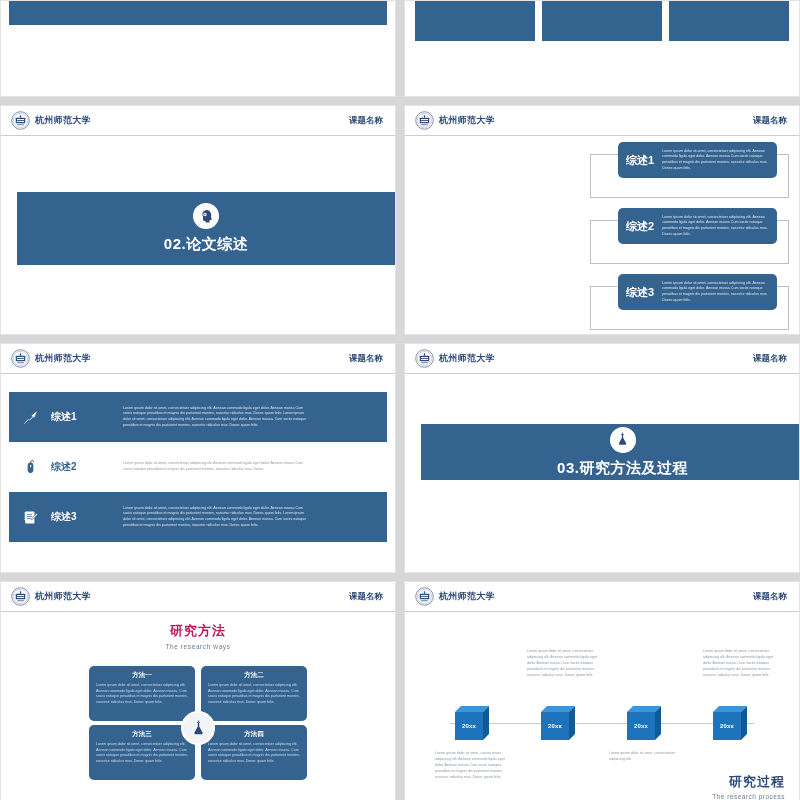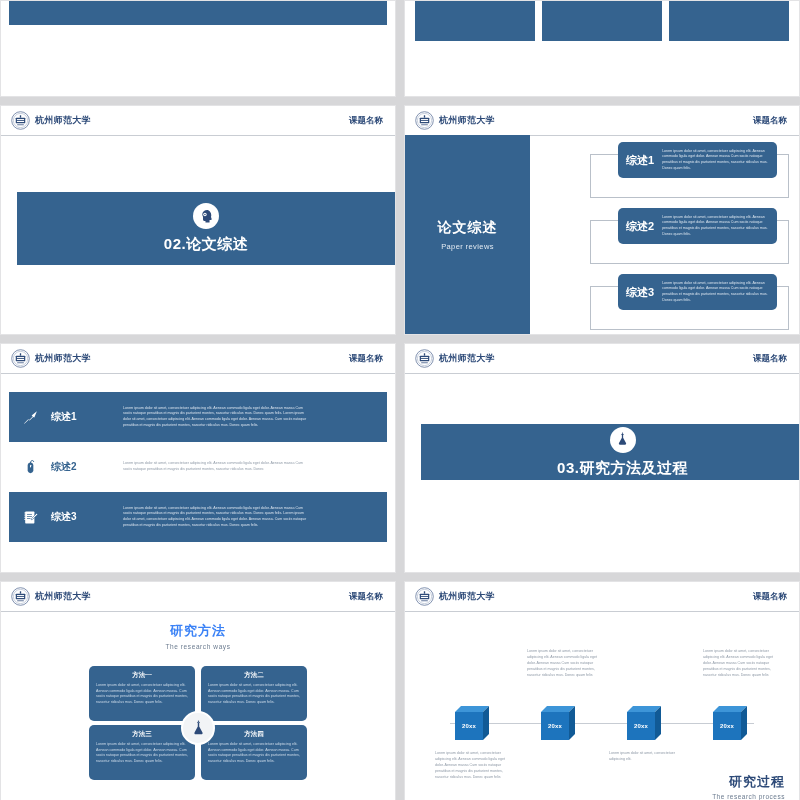--- a/index.html
+++ b/index.html
@@ -93,21 +93,21 @@
   .rlIcon { width: 22px; flex: 0 0 22px; display: flex; justify-content: center; }
   .rlNum { width: 62px; flex: 0 0 62px; font-size: 10px; font-weight: bold; }
   .rlRow.fill .rlNum { color: #fff; }
   .rlRow.plain .rlNum { color: #35638f; }
   .rlBody { font-size: 3.6px; line-height: 1.6; max-width: 185px; }
   .rlRow.fill .rlBody { color: #d9e3ee; }
   .rlRow.plain .rlBody { color: #8e99a6; }
 
   
   .rmTitle { text-align: center; margin-top: 10px; }
-  .rmTitle .cn { font-size: 13px; font-weight: bold; color: #3b82f6; letter-spacing: 1px; font-family: Liberation Serif, serif; }
+  .rmTitle .cn { font-size: 13px; font-weight: bold; color: #be185d; letter-spacing: 1px; font-family: Liberation Serif, serif; }
   .rmTitle .en { font-size: 6.5px; color: #6b7b8f; margin-top: 3px; letter-spacing: .6px; }
   .rmGrid {
     position: absolute; left: 88px; right: 88px; top: 84px;
     display: grid; grid-template-columns: 1fr 1fr; gap: 4px 6px;
   }
   .rmCard {
     background: #35638f; border-radius: 5px; padding: 5px 7px 7px; height: 55px;
   }
   .rmCard .h { font-size: 6.5px; font-weight: bold; color: #fff; text-align: center; margin-bottom: 3px; }
   .rmCard .b { font-size: 3.6px; line-height: 1.55; color: #cfdcea; }
@@ -212,24 +212,20 @@
           <rect x="12.5" y="17" width="15" height="2.2" fill="#ffffff"></rect>
           <rect x="12.5" y="21" width="15" height="2.2" fill="#ffffff"></rect>
           <rect x="18.6" y="9" width="2.8" height="5" fill="#2d4a78"></rect>
           <rect x="13" y="28" width="14" height="2" fill="#5a6f96"></rect>
         </svg>
         <span class="uni">杭州师范大学</span>
       </div>
       <span class="topic">课题名称</span>
     </div>
 
-    <div class="prLeft">
-      <div class="t1">论文综述</div>
-      <div class="t2">Paper reviews</div>
-    </div>
 
     <div class="prRight">
       <div class="prRow">
         <div class="prOutline"></div>
         <div class="prChip">
           <span class="num">综述1</span>
           <span class="body">Lorem ipsum dolor sit amet, consectetuer adipiscing elit. Aenean commodo ligula eget dolor. Aenean massa Cum sociis natoque penatibus et magnis dis parturient montes, nascetur ridiculus mus. Donec quam felis.</span>
         </div>
       </div>
       <div class="prRow">

